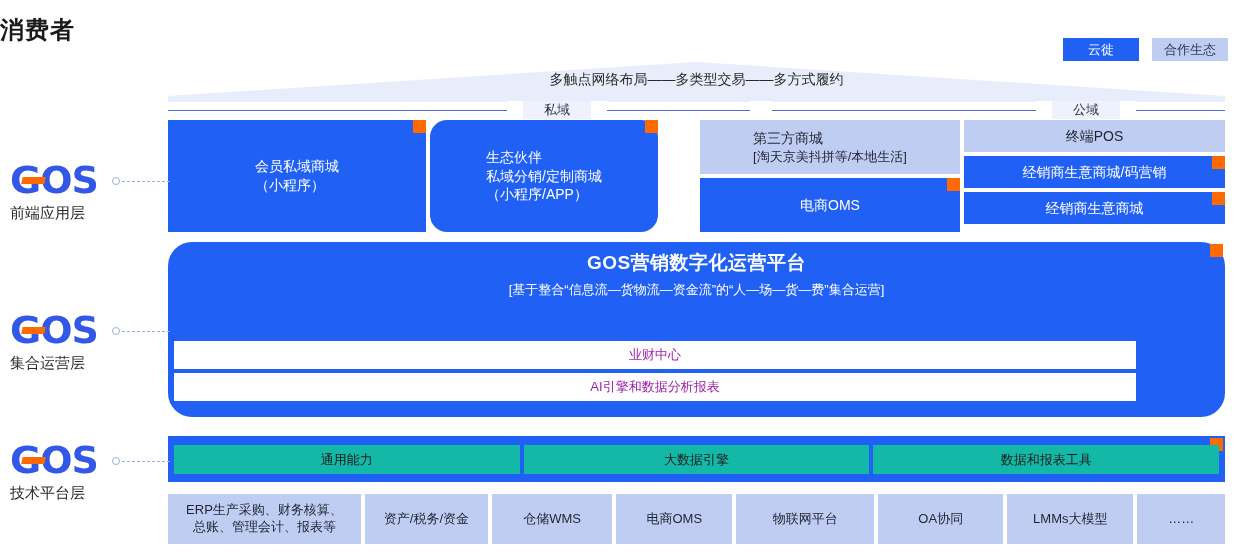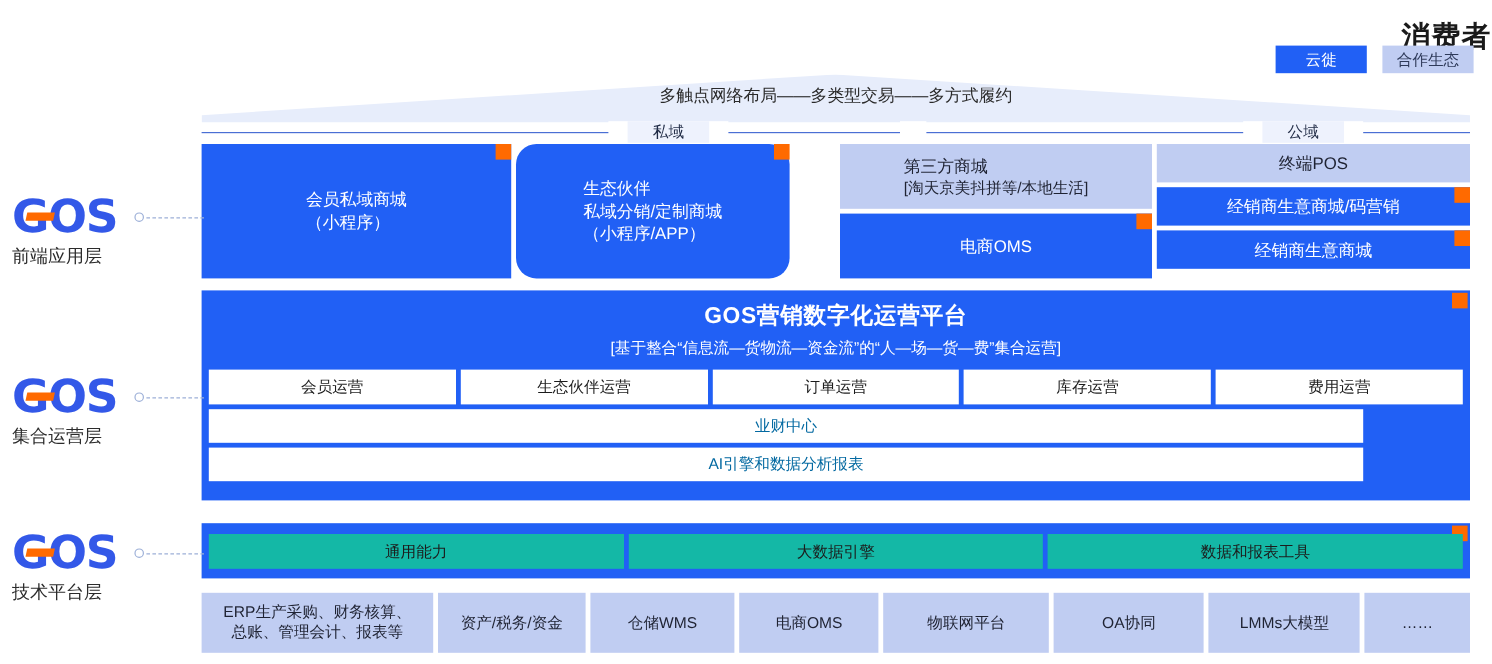--- a/index.html
+++ b/index.html
@@ -7,21 +7,21 @@
     width: 1243px; height: 553px;
     background: #ffffff;
     font-family: "Liberation Sans", "DejaVu Sans", sans-serif;
     overflow: hidden;
   }
   #root { position: relative; width: 1243px; height: 553px; }
 
   
   .consumer-title {
     position: absolute; left: 0; top: 14px; width: 1243px;
-    text-align: right;
+    text-align: left;
     font-size: 24px; font-weight: bold; color: #1a1a1a;
     letter-spacing: 1px;
   }
 
   
   .legend {
     position: absolute; right: 15px; top: 38px;
     display: flex; gap: 13px;
   }
   .legend-chip {
@@ -81,32 +81,33 @@
   }
 
   
   .fe-layer { position: absolute; left: 168px; top: 120px; width: 1057px; height: 112px; }
 
   
   .gos-panel {
     position: absolute; left: 168px; top: 242px;
     width: 1057px; height: 175px;
     background: #2160f5;
+    border-radius: 24px;
   }
   .gos-head { position: absolute; left: 0; top: 0; width: 1057px; height: 64px;
     display:flex; flex-direction: column; align-items:center; justify-content:center; }
   .gos-head h2 { font-size: 19px; color: #ffffff; font-weight: bold; letter-spacing: .5px; }
   .gos-head p  { font-size: 13px; color: #ffffff; margin-top: 5px; }
 
   .gos-rowA { position: absolute; left: 6px; top: 66px; width: 1045px; height: 29px;
               display: flex; gap: 4px; }
   .gos-rowA > div { flex: 1; background:#ffffff; color:#1c1c1c; font-size:13px;
                     display:flex; align-items:center; justify-content:center; }
   .gos-bar { position: absolute; left: 6px; width: 962px; height: 28px;
-             background:#ffffff; color:#0369a1; font-size:13px;
+             background:#ffffff; color:#a21caf; font-size:13px;
              display:flex; align-items:center; justify-content:center; }
   .gos-bar.b1 { top: 99px; }
   .gos-bar.b2 { top: 131px; }
 
   
   .tech-panel {
     position: absolute; left: 168px; top: 436px;
     width: 1057px; height: 46px;
     background: #2160f5;
   }
@@ -215,27 +216,20 @@
     </div>
   </div>
 
   <div class="gos-panel">
     <span class="corner" style="right:2px; top:2px;"></span>
     <div class="gos-head">
       <h2>GOS营销数字化运营平台</h2>
       <p>[基于整合“信息流—货物流—资金流”的“人—场—货—费”集合运营]</p>
     </div>
 
-    <div class="gos-rowA">
-      <div>会员运营</div>
-      <div>生态伙伴运营</div>
-      <div>订单运营</div>
-      <div>库存运营</div>
-      <div>费用运营</div>
-    </div>
 
     <div class="gos-bar b1">业财中心</div>
     <div class="gos-bar b2">AI引擎和数据分析报表</div>
   </div>
 
   <div class="tech-panel">
     <span class="corner" style="right:2px; top:2px;"></span>
     <div class="tech-row">
       <div>通用能力</div>
       <div>大数据引擎</div>

